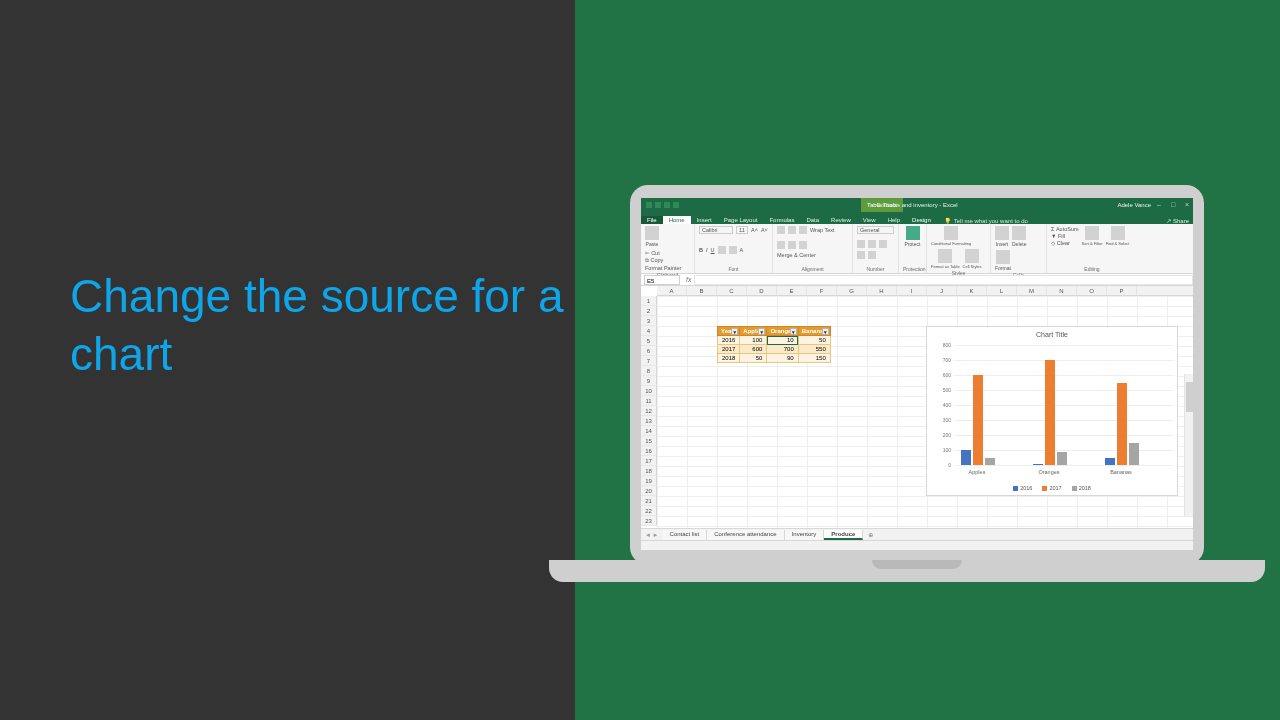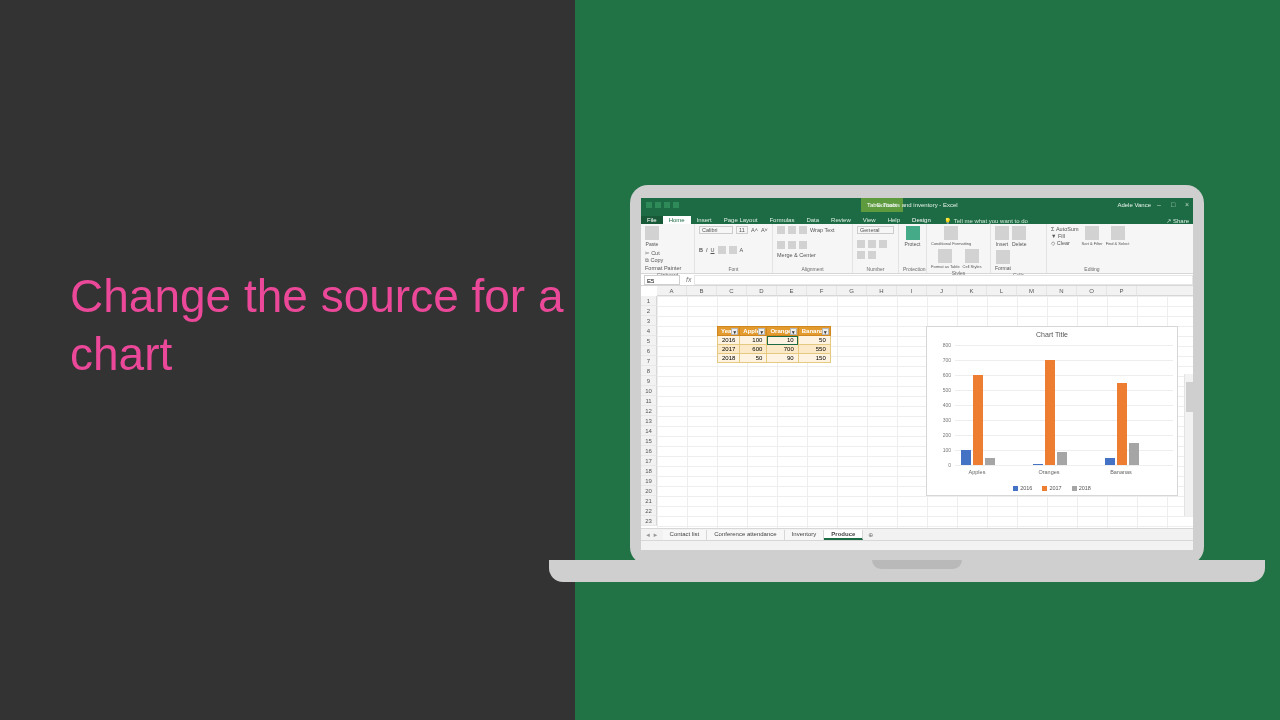--- a/index.html
+++ b/index.html
@@ -1,20 +1,20 @@
 <!DOCTYPE html>
 <html><head>
 <meta charset="utf-8">
 <style>
   * { box-sizing: border-box; margin: 0; padding: 0; }
   html, body { width: 1280px; height: 720px; overflow: hidden; font-family: "Segoe UI", Arial, sans-serif; }
   .stage { position: relative; width: 1280px; height: 720px; }
   .left-panel { position: absolute; left: 0; top: 0; width: 575px; height: 720px; background: #333333; }
   .right-panel { position: absolute; left: 575px; top: 0; width: 705px; height: 720px; background: #217346; }
-  .title-text { position: absolute; left: 70px; top: 268px; color: #ec4899; font-size: 46px; font-weight: 300; line-height: 1.25; }
+  .title-text { position: absolute; left: 70px; top: 268px; color: #0ea5e9; font-size: 46px; font-weight: 300; line-height: 1.25; }
   
   .laptop { position: absolute; left: 619px; top: 185px; width: 596px; height: 415px; }
   .screen-bezel { position: absolute; left: 11px; top: 0; width: 574px; height: 380px; background: #cfcfcf; border-radius: 18px; }
   .screen { position: absolute; left: 22px; top: 13px; width: 552px; height: 352px; background: #fff; overflow: hidden; font-size: 6px; }
   .base { position: absolute; left: -70px; top: 375px; width: 716px; height: 22px; background: #cfcfcf; border-radius: 0 0 14px 14px; }
   .notch { position: absolute; left: 50%; top: 375px; transform: translateX(-50%); width: 90px; height: 9px; background: #b9b9b9; border-radius: 0 0 10px 10px; }
   
   .titlebar { height: 14px; background: #1d6b44; color: #fff; display: flex; align-items: center; position: relative; }
   .qat { display: flex; gap: 3px; margin-left: 5px; }
   .qat i { width: 6px; height: 6px; background: #2f8a5a; display: inline-block; }

